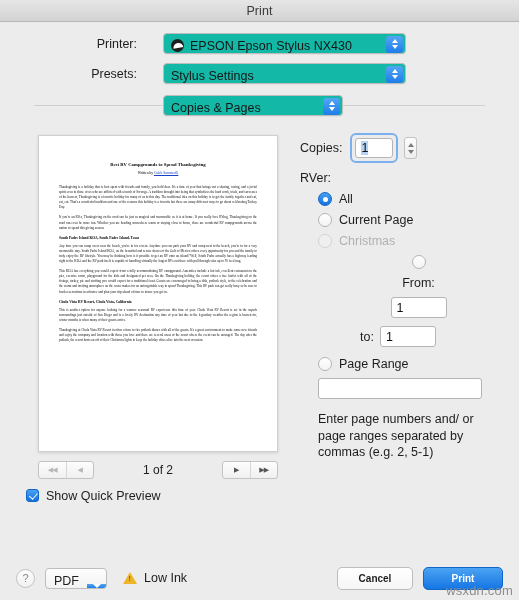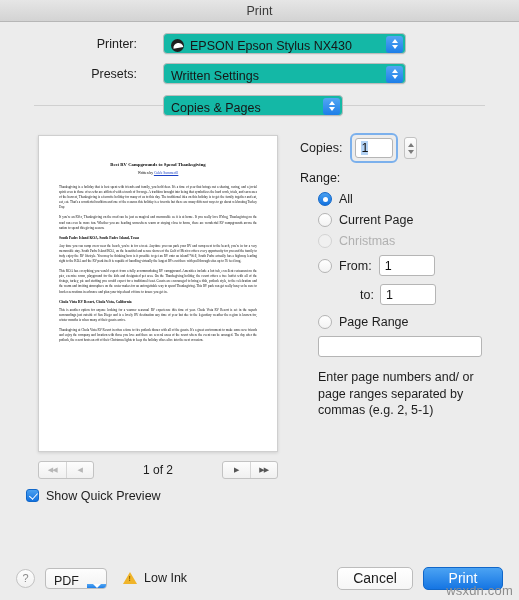--- a/index.html
+++ b/index.html
@@ -234,21 +234,21 @@
     border-color: #1167c9;
   }
   .radio.on::after {
     content:""; position:absolute; left:4.2px; top:4.2px;
     width: 5px; height: 5px; border-radius: 50%; background: #fff;
   }
   .radio.disabled { background: #f0f0f0; border-color: #d3d3d3; }
   .rlabel { font-size: 12.5px; color: #1d1d1d; }
   .rlabel.disabled { color: #b1b1b1; }
 
-  .from-row { display:flex; align-items:center; gap: 7px; margin-left: 18px; margin-bottom: 8px; }
+  .from-row { display:flex; align-items:center; gap: 7px; margin-left: 18px; margin-bottom: 8px; flex-direction: column; }
   .from-field { width: 56px; height: 21px; }
   .to-row { display:flex; align-items:center; gap: 6px; margin-left: 60px; margin-bottom: 10px; }
   .to-label { font-size: 12.5px; color:#1d1d1d; }
   .to-field { width: 56px; height: 21px; }
 
   .range-input {
     margin-left: 18px; margin-top: 4px;
     width: 164px; height: 21px;
     background:#fff; border:1px solid #b5b5b5; border-radius:3px;
   }
@@ -305,21 +305,22 @@
     position: absolute; left: -1.5px; top: 2.5px;
     font-size: 7px; color: #8a6200; font-weight: bold;
   }
   .warn-label { font-size: 12.5px; color: #1d1d1d; }
 
   .spacer { flex: 1; }
   .btn {
     height: 23px; min-width: 76px;
     border-radius: 5px;
     display:flex; align-items:center; justify-content:center;
-    font-size: 14px;
+    font-size: 10px;
+    font-weight: bold;
   }
   .btn.cancel {
     background: linear-gradient(#ffffff,#f6f6f6);
     border: 1px solid #bcbcbc;
     color: #1d1d1d;
   }
   .btn.print {
     margin-left: 10px;
     background: linear-gradient(#4ba3f3, #1575e3);
     border: 1px solid #1167c9;
@@ -351,21 +352,21 @@
       <span class="popup-arrows">
         <span class="caret-up"></span>
         <span class="caret-dn"></span>
       </span>
     </div>
   </div>
 
   <div class="field-row">
     <div class="field-label">Presets:</div>
     <div class="popup presets">
-      <span>Written Settings</span>
+      <span>Stylus Settings</span>
       <span class="popup-arrows">
         <span class="caret-up"></span>
         <span class="caret-dn"></span>
       </span>
     </div>
   </div>
 
   <div class="divider-wrap">
     <div class="divider-line"></div>
     <div class="mode-holder">
@@ -426,21 +427,21 @@
           <span class="sel-text">1</span>
         </span>
       </span>
       <span class="stepper">
         <span class="st-up"></span>
         <span class="st-dn"></span>
       </span>
     </div>
 
 
-    <div class="pages-title">Range:</div>
+    <div class="pages-title">RVer:</div>
 
     <div class="radio-row">
       <span class="radio on"></span>
       <span class="rlabel">All</span>
     </div>
 
     <div class="radio-row">
       <span class="radio"></span>
       <span class="rlabel">Current Page</span>
     </div>

